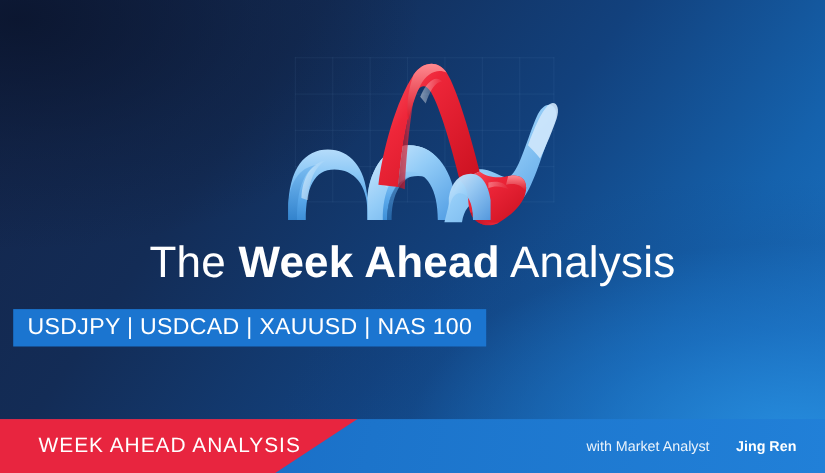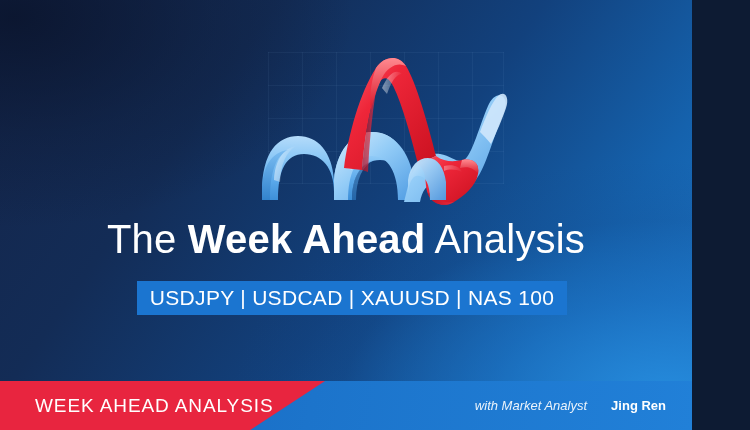--- a/index.html
+++ b/index.html
@@ -2,21 +2,21 @@
 <html><head>
 <meta charset="utf-8">
 <style>
   html, body {
     margin: 0;
     padding: 0;
     background: #0d1b33;
   }
   #banner {
     position: relative;
-    width: 692px;
+    width: 750px;
     height: 430px;
     overflow: hidden;
     font-family: "Liberation Sans", sans-serif;
     background: #d946ef;
   }
   
   .bg-base {
     position: absolute;
     inset: 0;
     background: linear-gradient(125deg,
@@ -84,21 +84,21 @@
   }
   .headline .thin { font-weight: 300; }
   .headline .bold { font-weight: 700; }
 
   
   .badge-row {
     position: absolute;
     left: 12px;
     right: 0;
     top: 281px;
-    text-align: center;
+    text-align: left;
   }
   .badge {
     display: inline-block;
     background: #1b75d0;
     color: #ffffff;
     font-size: 21px;
     font-weight: 400;
     letter-spacing: 0.3px;
     padding: 4px 13px 5px 13px;
     line-height: 25px;
@@ -142,21 +142,21 @@
     position: absolute;
     right: 26px;
     top: 0;
     height: 49px;
     display: flex;
     align-items: center;
     gap: 5px;
     color: #ffffff;
     font-size: 13px;
   }
-  .footer-analyst .light { font-weight: 300; color: #eaf3fb; font-style: italic; }
+  .footer-analyst .light { font-weight: 300; color: #eaf3fb; }
   .footer-analyst .name { font-weight: 700; margin-left: 19px; }
 </style>
 </head>
 <body>
 
 <div id="banner">
 
   <div class="bg-base"></div>
   <div class="bg-glow"></div>
   <div class="bg-dark-corner"></div>

